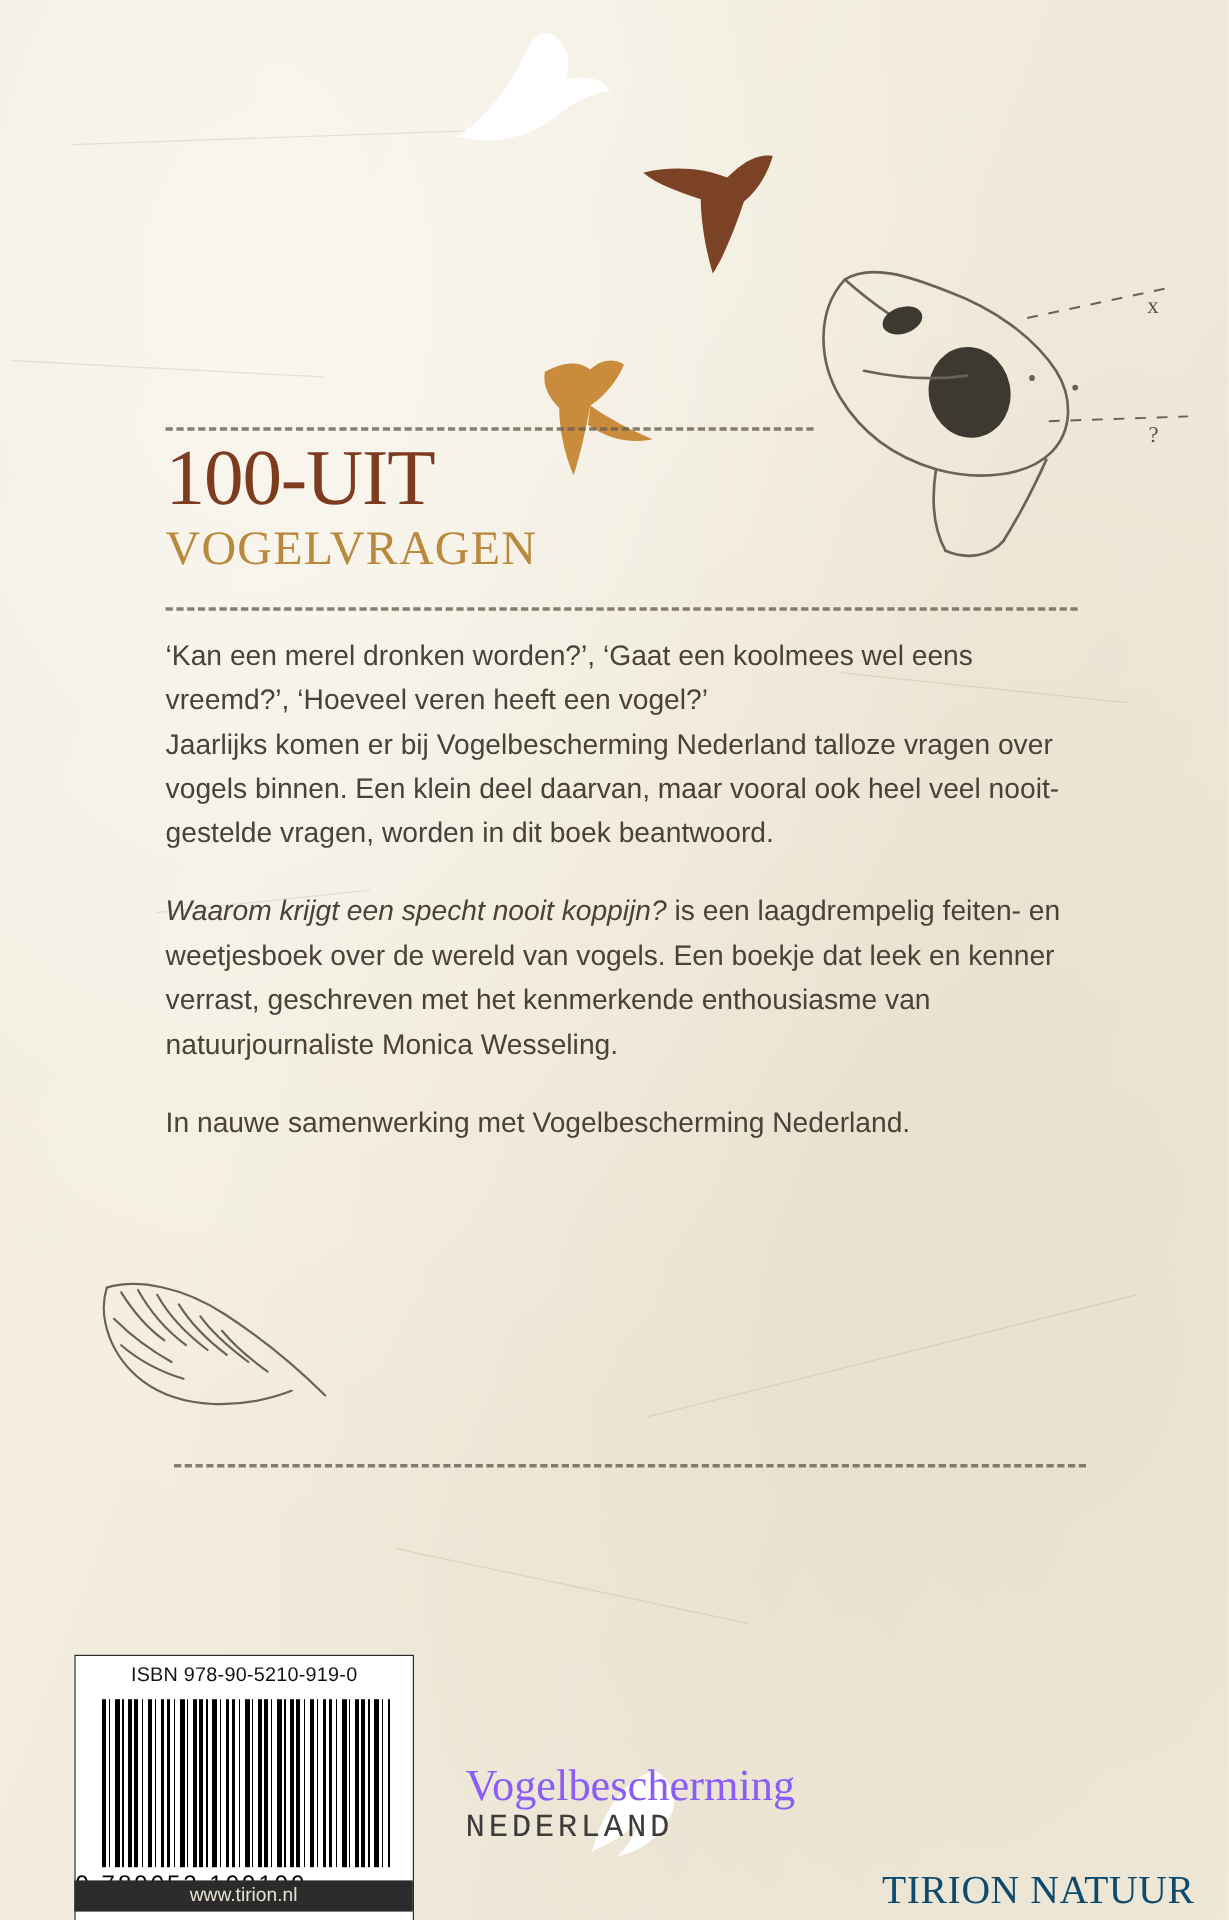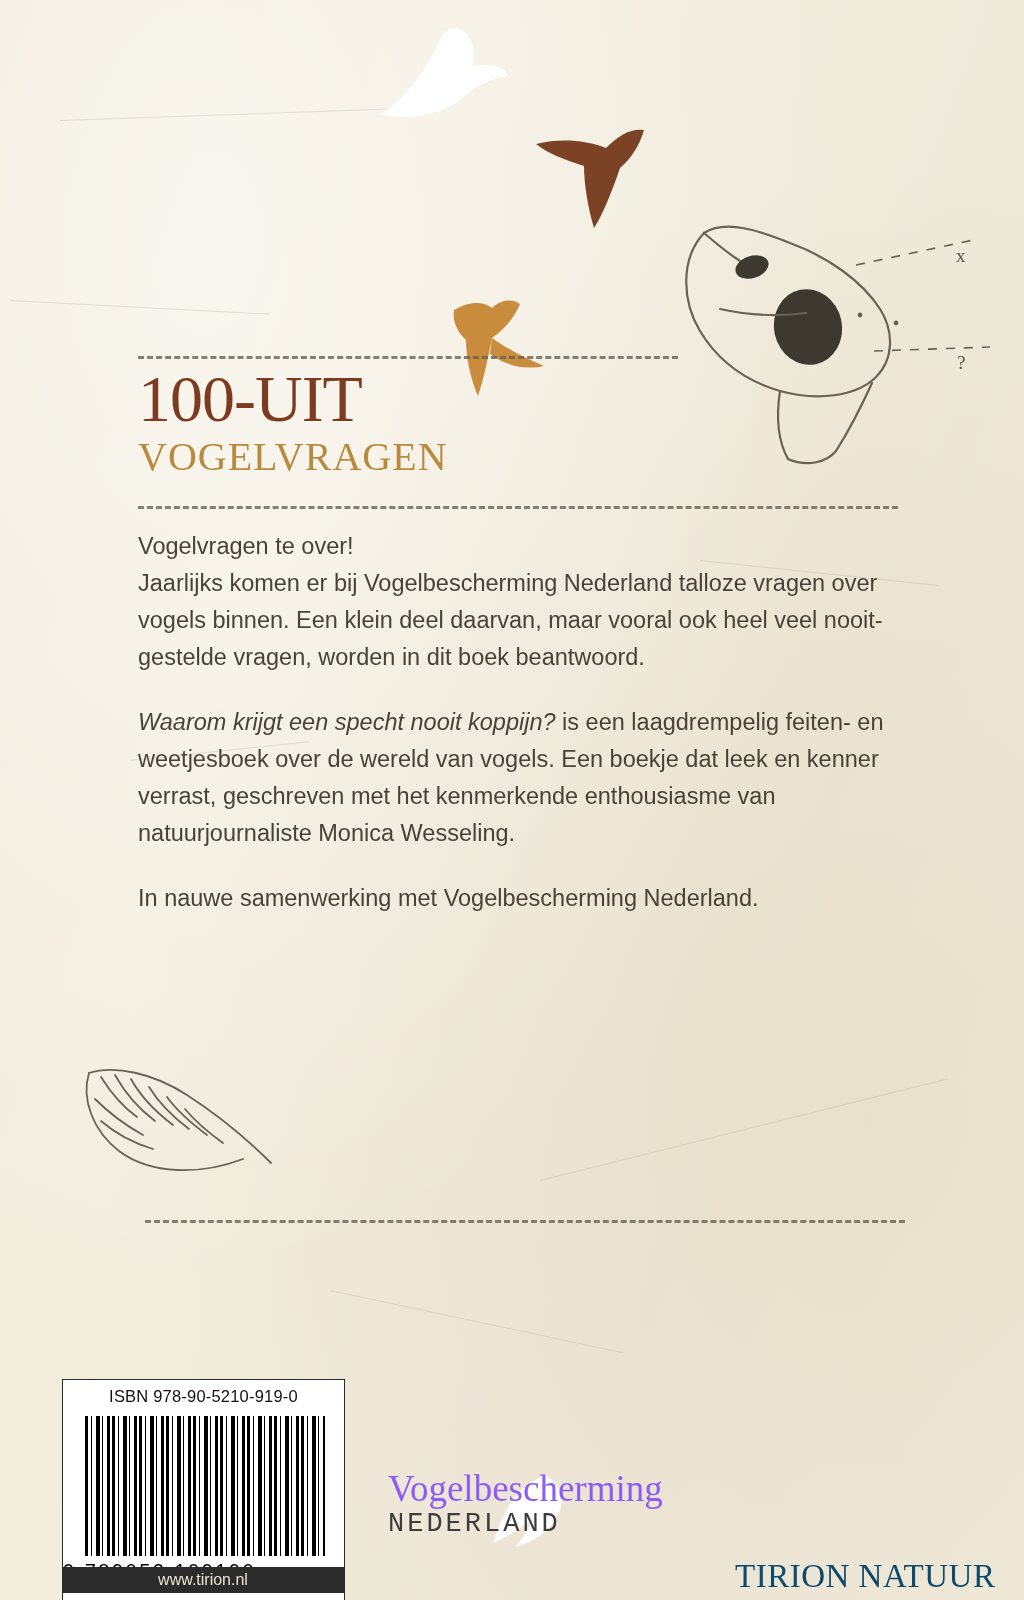--- a/index.html
+++ b/index.html
@@ -240,21 +240,21 @@
   <div class="dashed-rule" style="left:138px; top:356px; width:540px;"></div>
   <div class="dashed-rule" style="left:138px; top:506px; width:760px;"></div>
   <div class="dashed-rule" style="left:145px; top:1220px; width:760px;"></div>
 
   <div class="title-block">
     <div class="title-main">100-UIT</div>
     <div class="title-sub">VOGELVRAGEN</div>
   </div>
 
   <div class="blurb">
-    <p class="tight">Vogelvragen te over!</p>
+    <p class="tight">‘Kan een merel dronken worden?’, ‘Gaat een koolmees wel eens vreemd?’, ‘Hoeveel veren heeft een vogel?’</p>
     <p>Jaarlijks komen er bij Vogelbescherming Nederland talloze vragen over vogels binnen. Een klein deel daarvan, maar vooral ook heel veel nooit-gestelde vragen, worden in dit boek beantwoord.</p>
     <p><em>Waarom krijgt een specht nooit koppijn?</em> <span>is een laagdrempelig feiten- en weetjesboek over de wereld van vogels. Een boekje dat leek en kenner verrast, geschreven met het kenmerkende enthousiasme van natuurjournaliste Monica Wesseling.</span></p>
     <p>In nauwe samenwerking met Vogelbescherming Nederland.</p>
   </div>
 
   <svg class="feather" viewBox="0 0 210 120">
     <g fill="none" stroke="#6a6256" stroke-width="1.8" stroke-linecap="round">
       <path d="M14 18 C40 10, 78 18, 112 40 C146 62, 176 88, 196 108"></path>
       <path d="M14 18 C6 44, 18 76, 44 96 C76 120, 126 120, 168 104"></path>
       <path d="M26 22 C36 38, 48 52, 62 62"></path>

